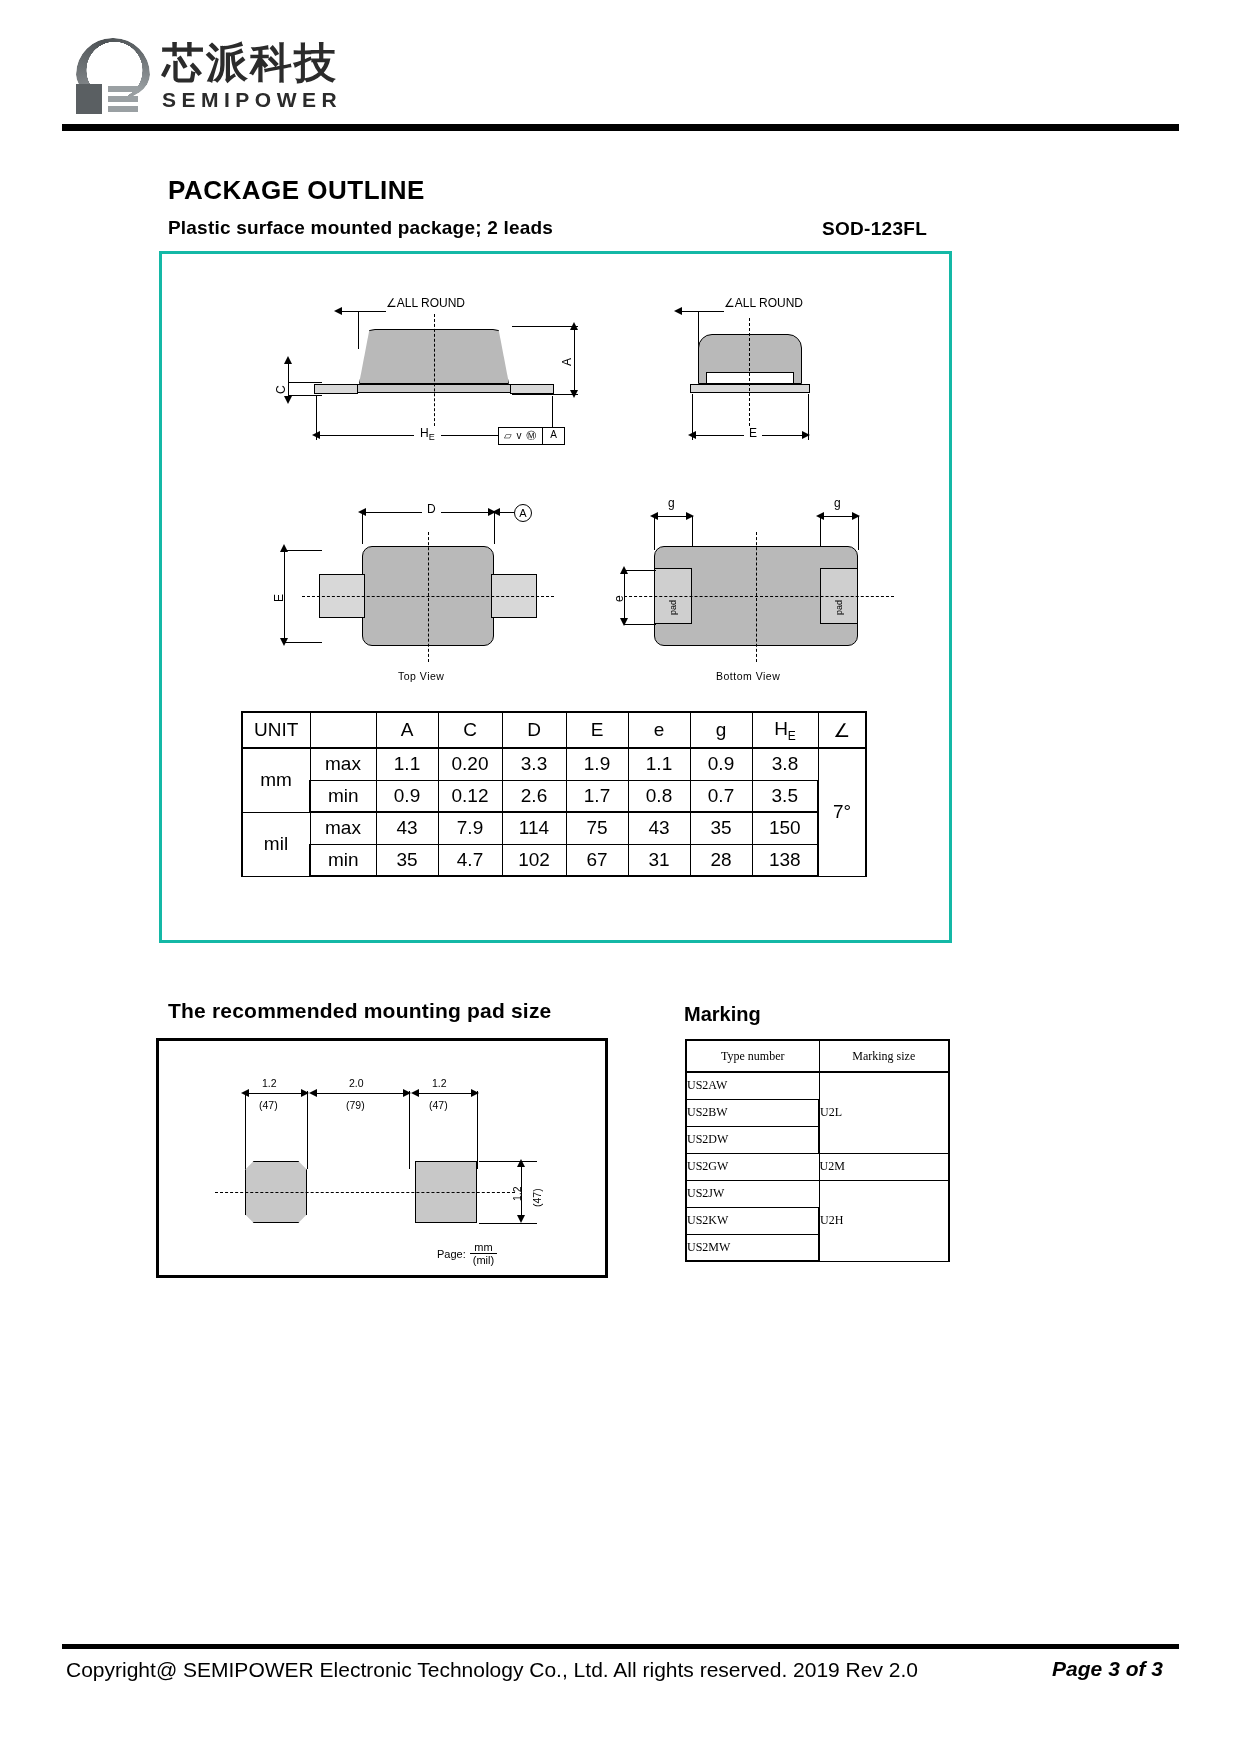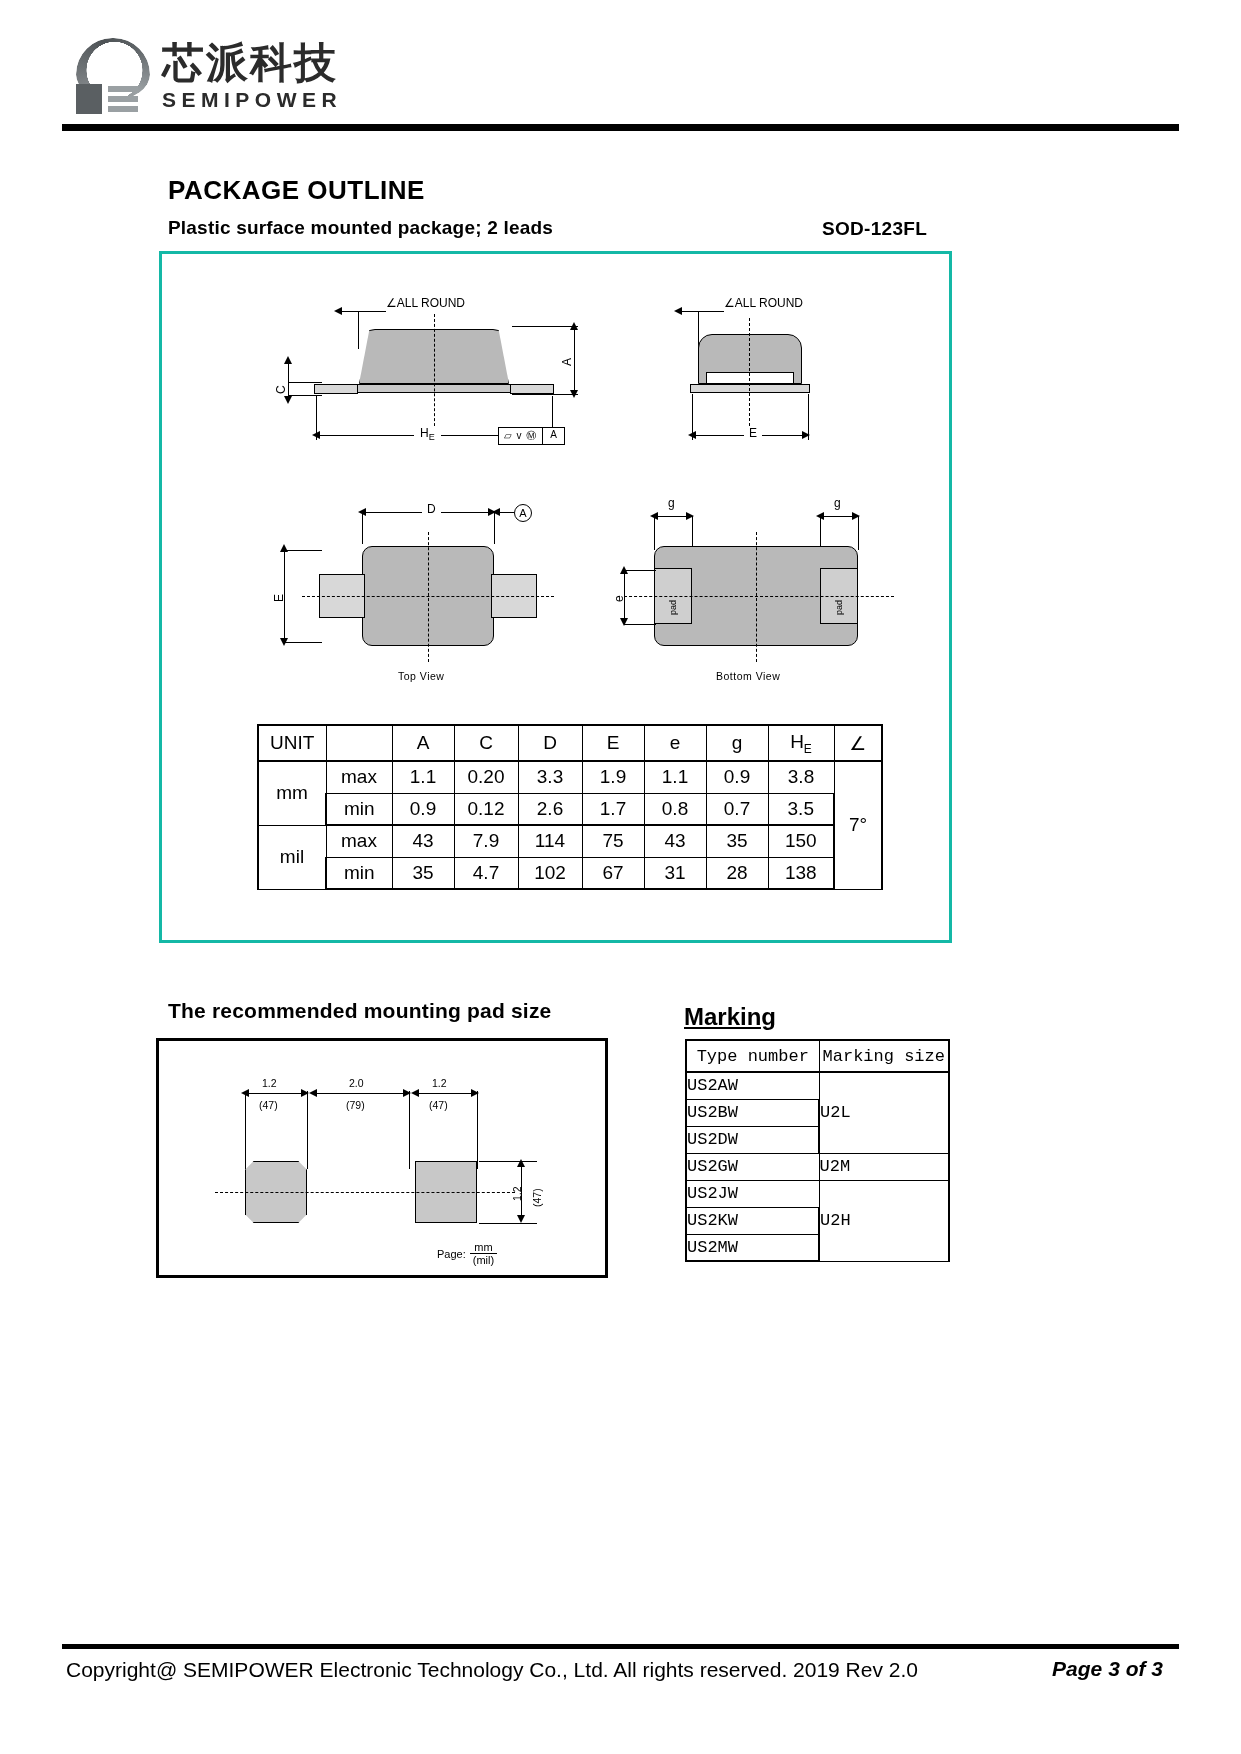--- a/index.html
+++ b/index.html
@@ -83,25 +83,25 @@
   #dim-table tbody td:first-child { border-left:2.6px solid #000; }
   #dim-table tbody td:last-child { border-right:2.6px solid #000; }
   .mid-sep td { border-bottom:2.3px solid #000 !important; }
 
   
   #pad-title { position:absolute; left:168px; top:999px; font-size:21px; font-weight:bold; letter-spacing:0.2px; }
   #pad-box   { position:absolute; left:156px; top:1038px; width:452px; height:240px;
                border:3px solid #000; background:#fff; }
 
   
-  #marking-title { position:absolute; left:684px; top:1003px; font-size:24px; font-weight:bold;text-decoration:underline; }
+  #marking-title { position:absolute; left:684px; top:1003px; font-size:20px; font-weight:bold; }
   #marking-table { position:absolute; left:685px; top:1039px; border-collapse:collapse; }
   #marking-table th, #marking-table td {
-    border:1.3px solid #000; font-size:17px; font-weight:normal; 
-    font-family:Liberation Mono, monospace; padding:0; height:27px;
+    border:1.3px solid #000; font-size:12px; font-weight:normal; 
+    font-family:Liberation Serif, serif; padding:0; height:27px;
   }
   #marking-table thead th { border-top:2.6px solid #000; border-bottom:2.4px solid #000; height:32px; }
   #marking-table thead th:first-child, #marking-table tbody td:first-child { border-left:2.6px solid #000; }
   #marking-table thead th:last-child,  #marking-table tbody td:last-child  { border-right:2.6px solid #000; }
   #marking-table tbody tr:last-child td { border-bottom:2.6px solid #000; }
 
   
   #footer-rule { position:absolute; left:62px; top:1644px; width:1117px; height:5px; background:#000; }
   #footer-copy { position:absolute; left:66px; top:1658px; font-size:21px; white-space:nowrap; }
   #footer-page { position:absolute; right:78px; top:1657px; font-size:21px; font-style:italic; font-weight:bold; white-space:nowrap; }
@@ -267,21 +267,21 @@
     <div class="vline" style="left:22px;top:98px;height:50px;"></div>
     <div class="ah ah-u" style="left:18px;top:92px;"></div>
     <div class="ah ah-d" style="left:18px;top:144px;"></div>
     <div class="hline" style="left:22px;top:96px;width:32px;"></div>
     <div class="hline" style="left:22px;top:150px;width:32px;"></div>
     <div class="lbl rot90" style="left:10px;top:128px;">e</div>
 
     <div class="lbl-sm" style="left:114px;top:196px;letter-spacing:0.5px;">Bottom  View</div>
   </div>
 
-  <table id="dim-table" style="position:absolute;left:79px;top:470px;margin-left:16px;">
+  <table id="dim-table" style="position:absolute;left:79px;top:457px;">
     <thead>
       <tr>
         <th style="width:68px">UNIT</th>
         <th style="width:66px"></th>
         <th style="width:62px">A</th>
         <th style="width:64px">C</th>
         <th style="width:64px">D</th>
         <th style="width:62px">E</th>
         <th style="width:62px">e</th>
         <th style="width:62px">g</th>

